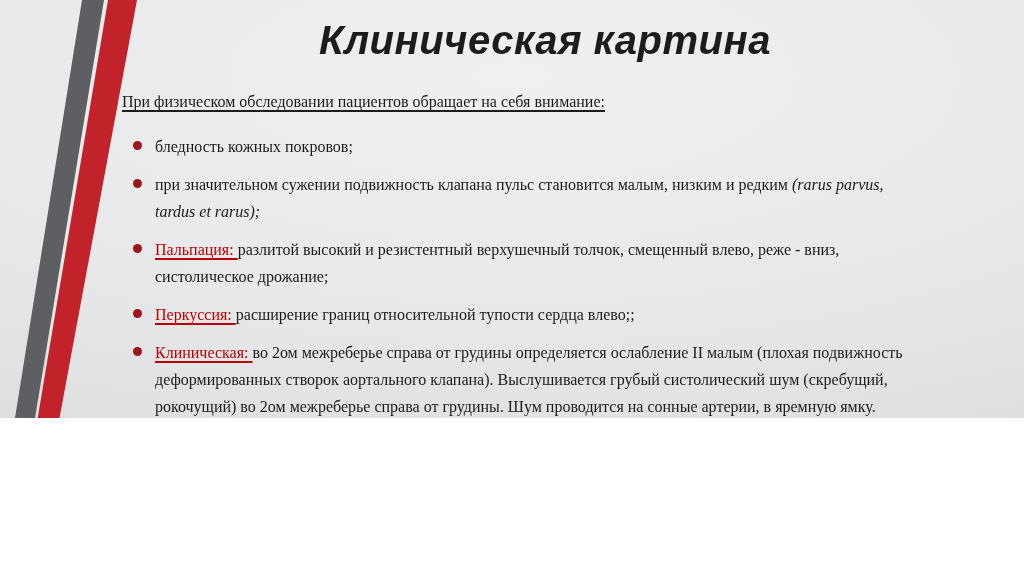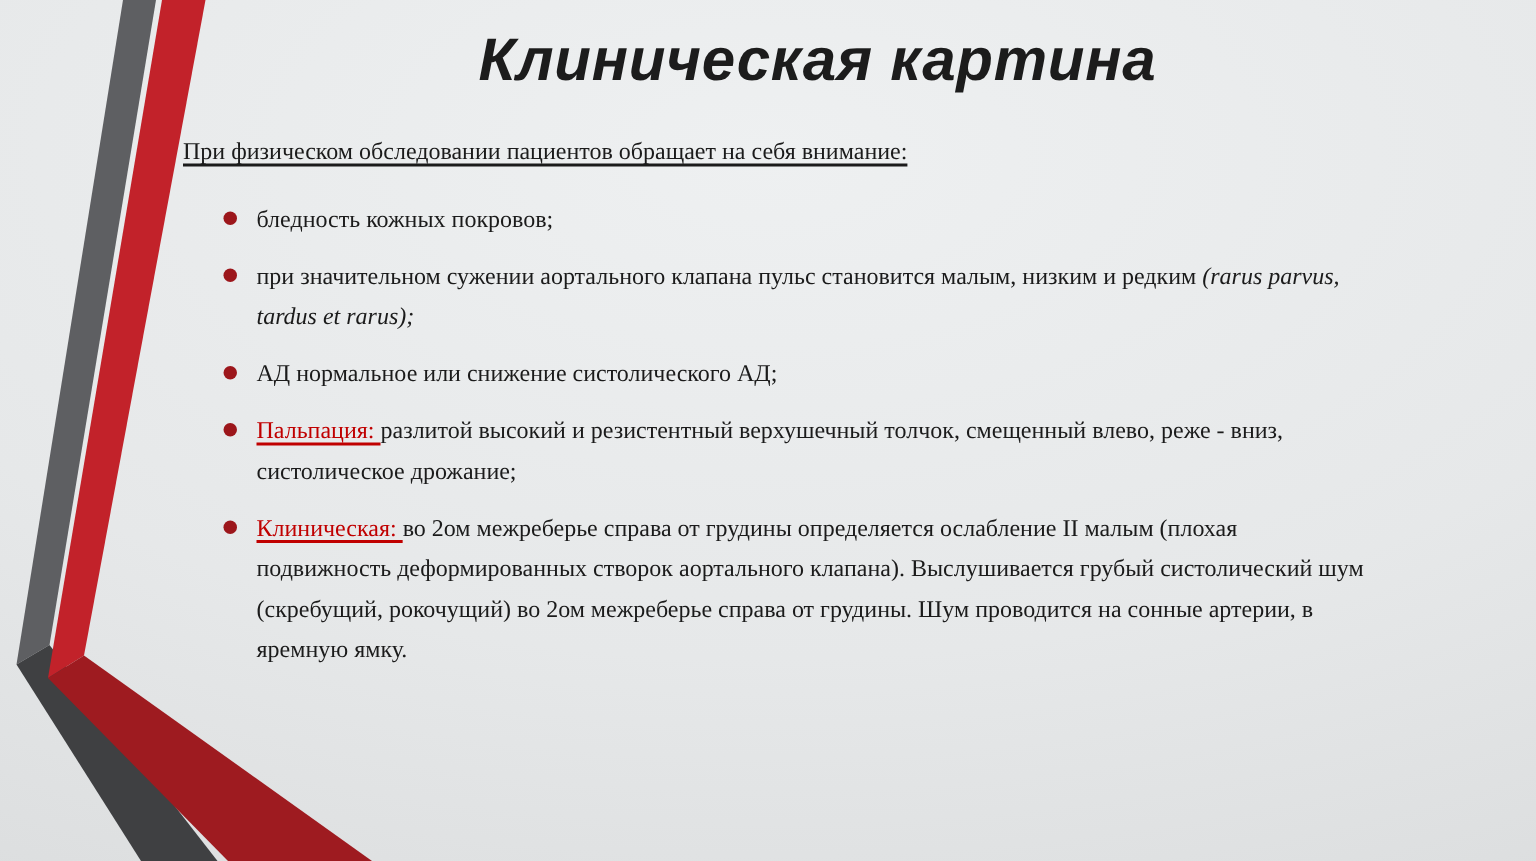--- a/index.html
+++ b/index.html
@@ -1,18 +1,18 @@
 <!DOCTYPE html>
 <html><head>
 <meta charset="utf-8">
 <style>
   html,body{margin:0;padding:0;}
   .slide{
     position:relative;
-    width:1024px;height:574px;
+    width:1024px;height:418px;
     overflow:hidden;
     background:radial-gradient(140% 130% at 50% 18%, #eef0f1 0%, #e6e8e9 45%, #dadcdd 80%, #cfd1d2 100%);
     font-family:"Liberation Serif", serif;
   }
   .deco{position:absolute;left:0;top:0;width:1024px;height:574px;pointer-events:none;}
   .title{
     position:absolute;top:18px;left:66px;right:0;
     margin:0;
     text-align:center;
     font-family:"Liberation Sans", sans-serif;
@@ -28,21 +28,21 @@
     font-size:16px;
     line-height:27px;
   }
   .intro{
     margin:0 0 18px 0;
     text-decoration:underline;
     text-decoration-thickness:1.5px;
     text-underline-offset:3px;
   }
   ul.bullets{list-style:none;margin:0;padding:0 0 0 33px;}
-  ul.bullets li{position:relative;margin:0 0 11px 16px;}
+  ul.bullets li{position:relative;margin:0 0 11px 0;}
   .dot{
     position:absolute;left:-22px;top:8px;
     width:9px;height:9px;border-radius:50%;
     background:#9c161b;
     display:inline-block;
   }
   .lead{
     color:#c00000;
     font-weight:normal;
     text-decoration:underline;
@@ -67,27 +67,27 @@
   <h1 class="title">Клиническая картина</h1>
 
   <div class="content">
     <p class="intro">При физическом обследовании пациентов обращает на себя внимание:</p>
 
     <ul class="bullets">
       <li>
         <span class="dot"></span><span class="lead"></span><span>бледность кожных покровов;</span><span class="lat"></span>
       </li>
       <li>
-        <span class="dot"></span><span class="lead"></span><span>при значительном сужении аортального клапана пульс становится малым, низким и редким </span><span class="lat">(rarus parvus, tardus et rarus);</span>
-      </li>
-      <li>
-        <span class="dot"></span><span class="lead"></span><span>АД нормальное или снижение систолического АД;</span><span class="lat"></span>
+        <span class="dot"></span><span class="lead"></span><span>при значительном сужении подвижность клапана пульс становится малым, низким и редким </span><span class="lat">(rarus parvus, tardus et rarus);</span>
       </li>
       <li>
         <span class="dot"></span><span class="lead">Пальпация: </span><span>разлитой высокий и резистентный верхушечный толчок, смещенный влево, реже - вниз, систолическое дрожание;</span><span class="lat"></span>
+      </li>
+      <li>
+        <span class="dot"></span><span class="lead">Перкуссия: </span><span>расширение границ относительной тупости сердца влево;;</span><span class="lat"></span>
       </li>
       <li>
         <span class="dot"></span><span class="lead">Клиническая: </span><span>во 2ом межреберье справа от грудины определяется ослабление II малым (плохая подвижность деформированных створок аортального клапана). Выслушивается грубый систолический шум (скребущий, рокочущий) во 2ом межреберье справа от грудины. Шум проводится на сонные артерии, в яремную ямку.</span><span class="lat"></span>
       </li>
     </ul>
   </div>
 
 </div>
 
 </body></html>

